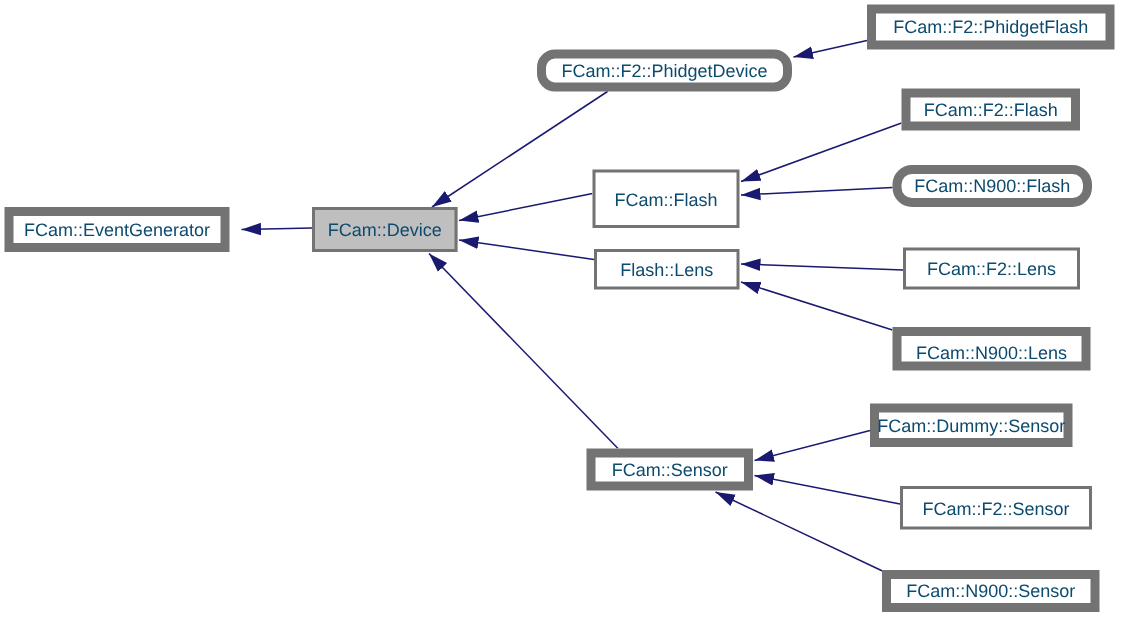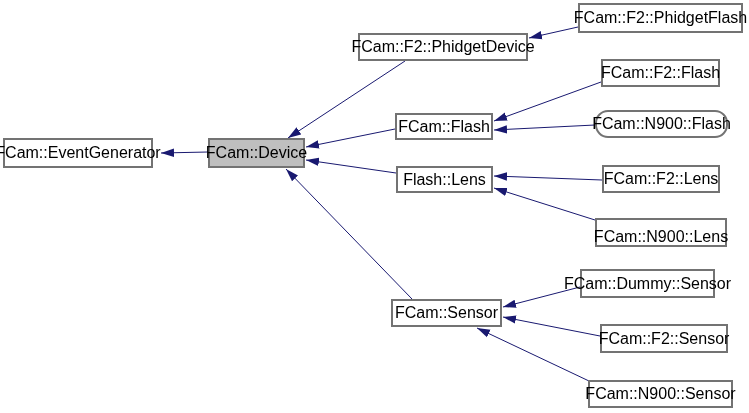--- a/index.html
+++ b/index.html
@@ -11,23 +11,23 @@
     overflow:hidden;
   }
   #edges {
     position:absolute; left:0; top:0; width:749px; height:413px;
     pointer-events:none;
   }
   .node {
     position:absolute;
     box-sizing:border-box;
     background:#ffffff;
-    border:2px solid #737373;
-    color:#000000;
-    font-size:16px;
+    border:6px solid #737373;
+    color:#0c4a6e;
+    font-size:12px;
     line-height:1;
     display:flex;
     align-items:center;
     justify-content:center;
     white-space:nowrap;
     cursor:pointer;
   }
   .node.bold { border-width:2px; }
   .node.selected {
     background:#bfbfbf;
@@ -64,29 +64,29 @@
   </svg>
 
   <div class="node" style="left:3px;   top:138px; width:150px; height:30px;">
     <span>FCam::EventGenerator</span>
   </div>
 
   <div class="node selected" style="left:208px; top:138px; width:97px;  height:30px;">
     <span>FCam::Device</span>
   </div>
 
-  <div class="node" style="left:358px; top:33px;  width:170px; height:28px;">
+  <div class="node" style="left:358px; top:33px;  width:170px; height:28px;border-radius:12px;">
     <span>FCam::F2::PhidgetDevice</span>
   </div>
 
   <div class="node" style="left:578px; top:3px;   width:165px; height:30px;">
     <span>FCam::F2::PhidgetFlash</span>
   </div>
 
-  <div class="node bold" style="left:395px; top:113px; width:98px;  height:27px;">
+  <div class="node bold" style="left:395px; top:113px; width:98px;  height:39px;">
     <span>FCam::Flash</span>
   </div>
 
   <div class="node" style="left:601px; top:59px;  width:119px; height:28px;">
     <span>FCam::F2::Flash</span>
   </div>
 
   <div class="node" style="left:595px; top:110px; width:133px; height:28px;border-radius:13px;">
     <span>FCam::N900::Flash</span>
   </div>

